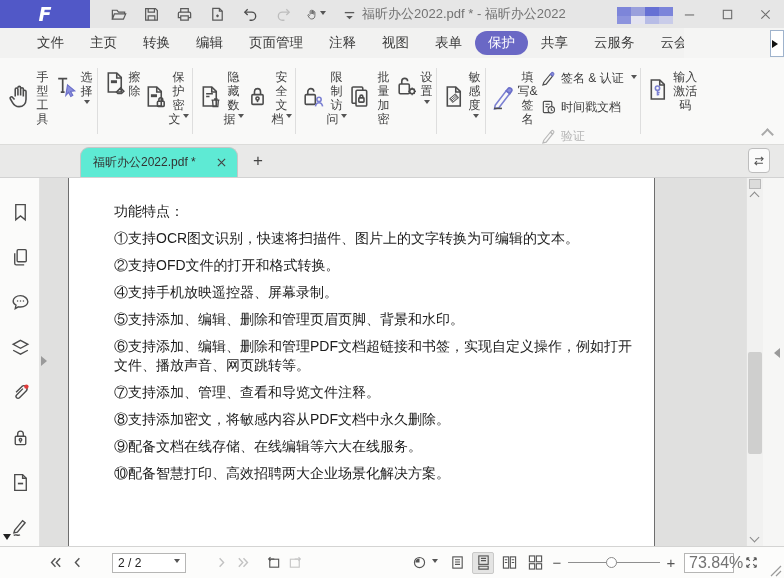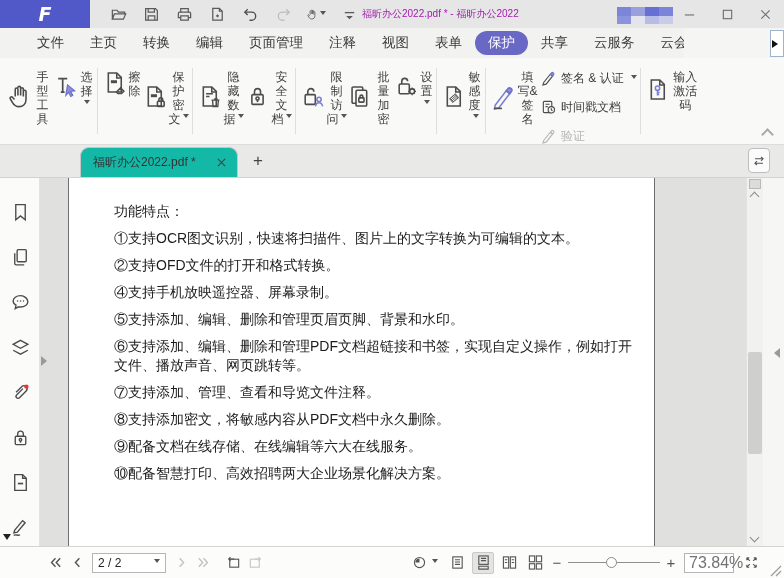--- a/index.html
+++ b/index.html
@@ -7,21 +7,21 @@
 body{font-family:"Liberation Sans",sans-serif;color:#333;-webkit-font-smoothing:antialiased}
 .app{position:relative;width:784px;height:578px;background:#f5f5f4;overflow:hidden}
 
 
 .titlebar{position:absolute;top:0;left:0;width:784px;height:28px;background:#e6e6e6;display:flex;align-items:center}
 .logo{width:90px;height:28px;background:#5158c7;color:#fff;display:flex;align-items:center;justify-content:center;
 font-style:italic;font-weight:bold;font-size:19px;font-family:"DejaVu Sans",sans-serif}
 .qa{display:flex;align-items:center;gap:13px;margin-left:18px}
 .qicon{width:20px;height:20px;display:flex;align-items:center;justify-content:center;cursor:pointer}
 .qicon svg{width:17px;height:17px}
-.ttl{position:absolute;left:362px;top:0;height:28px;display:flex;align-items:center;font-size:10px;color:#a21caf;white-space:nowrap}
+.ttl{position:absolute;left:362px;top:0;height:28px;display:flex;align-items:center;font-size:13px;color:#737373;white-space:nowrap}
 .redact{position:absolute;left:617px;top:7px;width:56px;height:17px;display:grid;grid-template-columns:repeat(4,1fr);grid-template-rows:1fr 1fr}
 .winctl{position:absolute;right:0;top:0;height:28px;display:flex}
 .wbtn{width:38px;height:28px;display:flex;align-items:center;justify-content:center;cursor:pointer}
 .wbtn svg{width:13px;height:13px}
 
 
 .menubar{position:absolute;top:28px;left:0;width:684px;height:30px;background:#f2f2f1;display:flex;align-items:center;padding-left:24px;overflow:hidden}
 .mtab{font-size:13.5px;color:#3a3a3a;padding:3px 13px;white-space:nowrap;cursor:pointer;border-radius:13px}
 .mtab.active{background:#6a68c5;color:#fff}
 .mtab.clipped{max-width:20px;overflow:hidden;padding-right:0}
@@ -37,21 +37,21 @@
 .dd{display:inline-block;width:0;height:0;border:3px solid transparent;border-top:4px solid #555;margin-left:2px;vertical-align:2px}
 .dd.below{display:block;margin:2px auto 0 auto}
 .rgroup{display:flex;flex-direction:column;gap:12px;padding-top:6px;flex:0 0 auto;margin-left:2px}
 .rrow{display:flex;align-items:center;gap:5px;font-size:12px;color:#3d3d3d;cursor:pointer;white-space:nowrap}
 .rrow svg{width:15px;height:15px}
 .rrow.disabled{color:#b5b5b5}
 .rcollapse{position:absolute;right:12px;top:130px;width:9px;height:9px;border-left:2px solid #a9a9a9;border-top:2px solid #a9a9a9;transform:rotate(45deg);cursor:pointer}
 
 
 .tabbar{position:absolute;top:145px;left:0;width:784px;height:33px;background:#e9e9e8;border-bottom:1px solid #d2d2d2}
-.doctab{position:absolute;left:80px;bottom:0;width:158px;height:30px;background:#14b8a6;border:1px solid #c6c6c6;border-bottom:none;border-radius:9px 9px 0 0;display:flex;align-items:center;padding:0 8px 0 12px;cursor:pointer}
+.doctab{position:absolute;left:80px;bottom:0;width:158px;height:30px;background:#5eead4;border:1px solid #c6c6c6;border-bottom:none;border-radius:9px 9px 0 0;display:flex;align-items:center;padding:0 8px 0 12px;cursor:pointer}
 .doctab .dlabel{font-size:12px;color:#333;flex:1;white-space:nowrap;overflow:hidden}
 .tclose{width:16px;height:16px;display:flex;align-items:center;justify-content:center;cursor:pointer}
 .tclose svg{width:9px;height:9px}
 .newtab{position:absolute;left:248px;top:6px;width:20px;height:20px;font-size:17px;color:#444;display:flex;align-items:center;justify-content:center;cursor:pointer}
 .swapbtn{position:absolute;right:14px;top:3px;width:22px;height:25px;border:1px solid #bdbdbd;border-radius:4px;background:#fbfbfb;display:flex;align-items:center;justify-content:center;cursor:pointer}
 .swapbtn svg{width:14px;height:14px}
 
 
 .main{position:absolute;top:178px;left:0;width:784px;height:368px;background:#e0e0df}
 .sidebar{position:absolute;left:0;top:0;width:40px;height:368px;background:#fbfbfa;border-right:1px solid #e3e3e2}
@@ -71,21 +71,21 @@
 .sarrow.dn{bottom:4px}.sarrow.dn i{transform:rotate(225deg)}
 .thumb{position:absolute;left:1px;top:174px;width:14px;height:102px;background:#cfcfce;border-radius:2px;cursor:pointer}
 .rstrip{position:absolute;right:0;top:0;width:21px;height:368px;background:#f6f6f5}
 .rhandle{position:absolute;right:4px;top:170px;width:0;height:0;border:5px solid transparent;border-right:6px solid #9a9a9a;cursor:pointer}
 
 
 .statusbar{position:absolute;top:546px;left:0;width:784px;height:32px;background:#fcfcfb;border-top:1px solid #d4d4d3;display:flex;align-items:center}
 .sbtn{width:22px;height:22px;display:flex;align-items:center;justify-content:center;cursor:pointer;flex:0 0 auto}
 .sbtn svg{width:15px;height:15px}
 .sbtn.sel{background:#e4e4e3;border:1px solid #c9c9c8;border-radius:2px}
-.pagebox{width:74px;height:20px;background:#fff;border:1px solid #b6b6b5;display:flex;align-items:center;padding:0 5px;margin:0 4px;cursor:pointer}
+.pagebox{width:74px;height:20px;background:#fff;border:1px solid #b6b6b5;display:flex;align-items:center;padding:0 5px;margin:0 24px;cursor:pointer}
 .pagebox span{flex:1;font-size:12px;color:#222}
 .zoombox{width:50px;height:20px;background:#fff;border:1px solid #b6b6b5;display:flex;align-items:center;padding:0 4px;margin:0 6px;cursor:text}
 .zoombox span{font-size:16px;color:#737373}
 .slider{position:relative;width:92px;height:20px;margin:0 4px;cursor:pointer}
 .slider .track{position:absolute;left:0;right:0;top:9px;height:1.6px;background:#8f8f8f}
 .slider .knob{position:absolute;left:38px;top:4px;width:11px;height:11px;border:1.6px solid #8a8a8a;border-radius:50%;background:#fff}
 .zchar{font-size:15px;color:#555;width:14px;text-align:center;cursor:pointer}
 .grip{position:absolute;right:2px;bottom:2px;width:13px;height:13px;cursor:nwse-resize}
 </style>
 </head>

